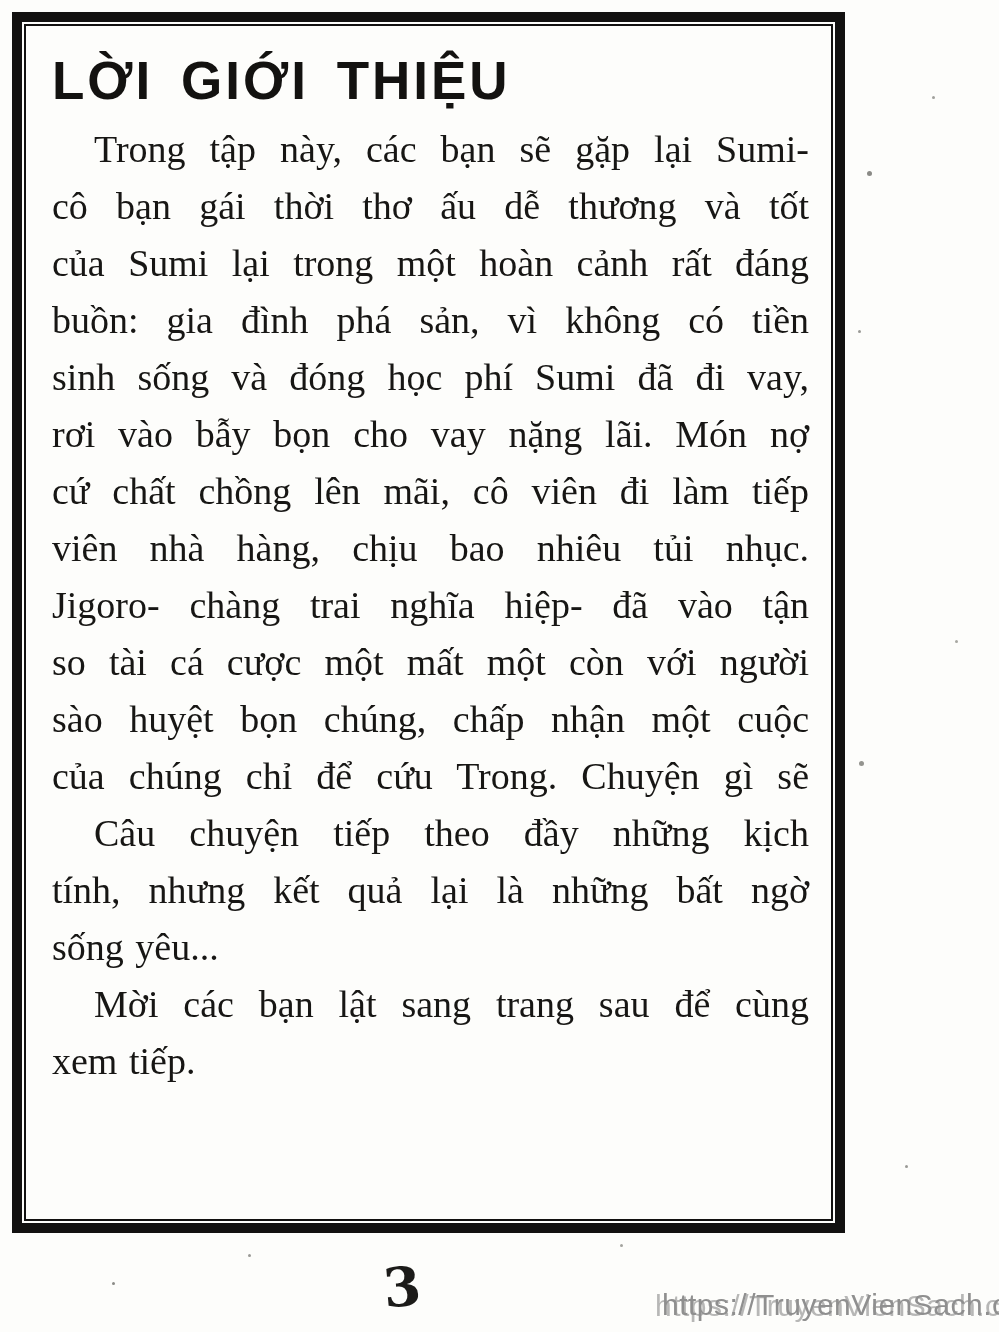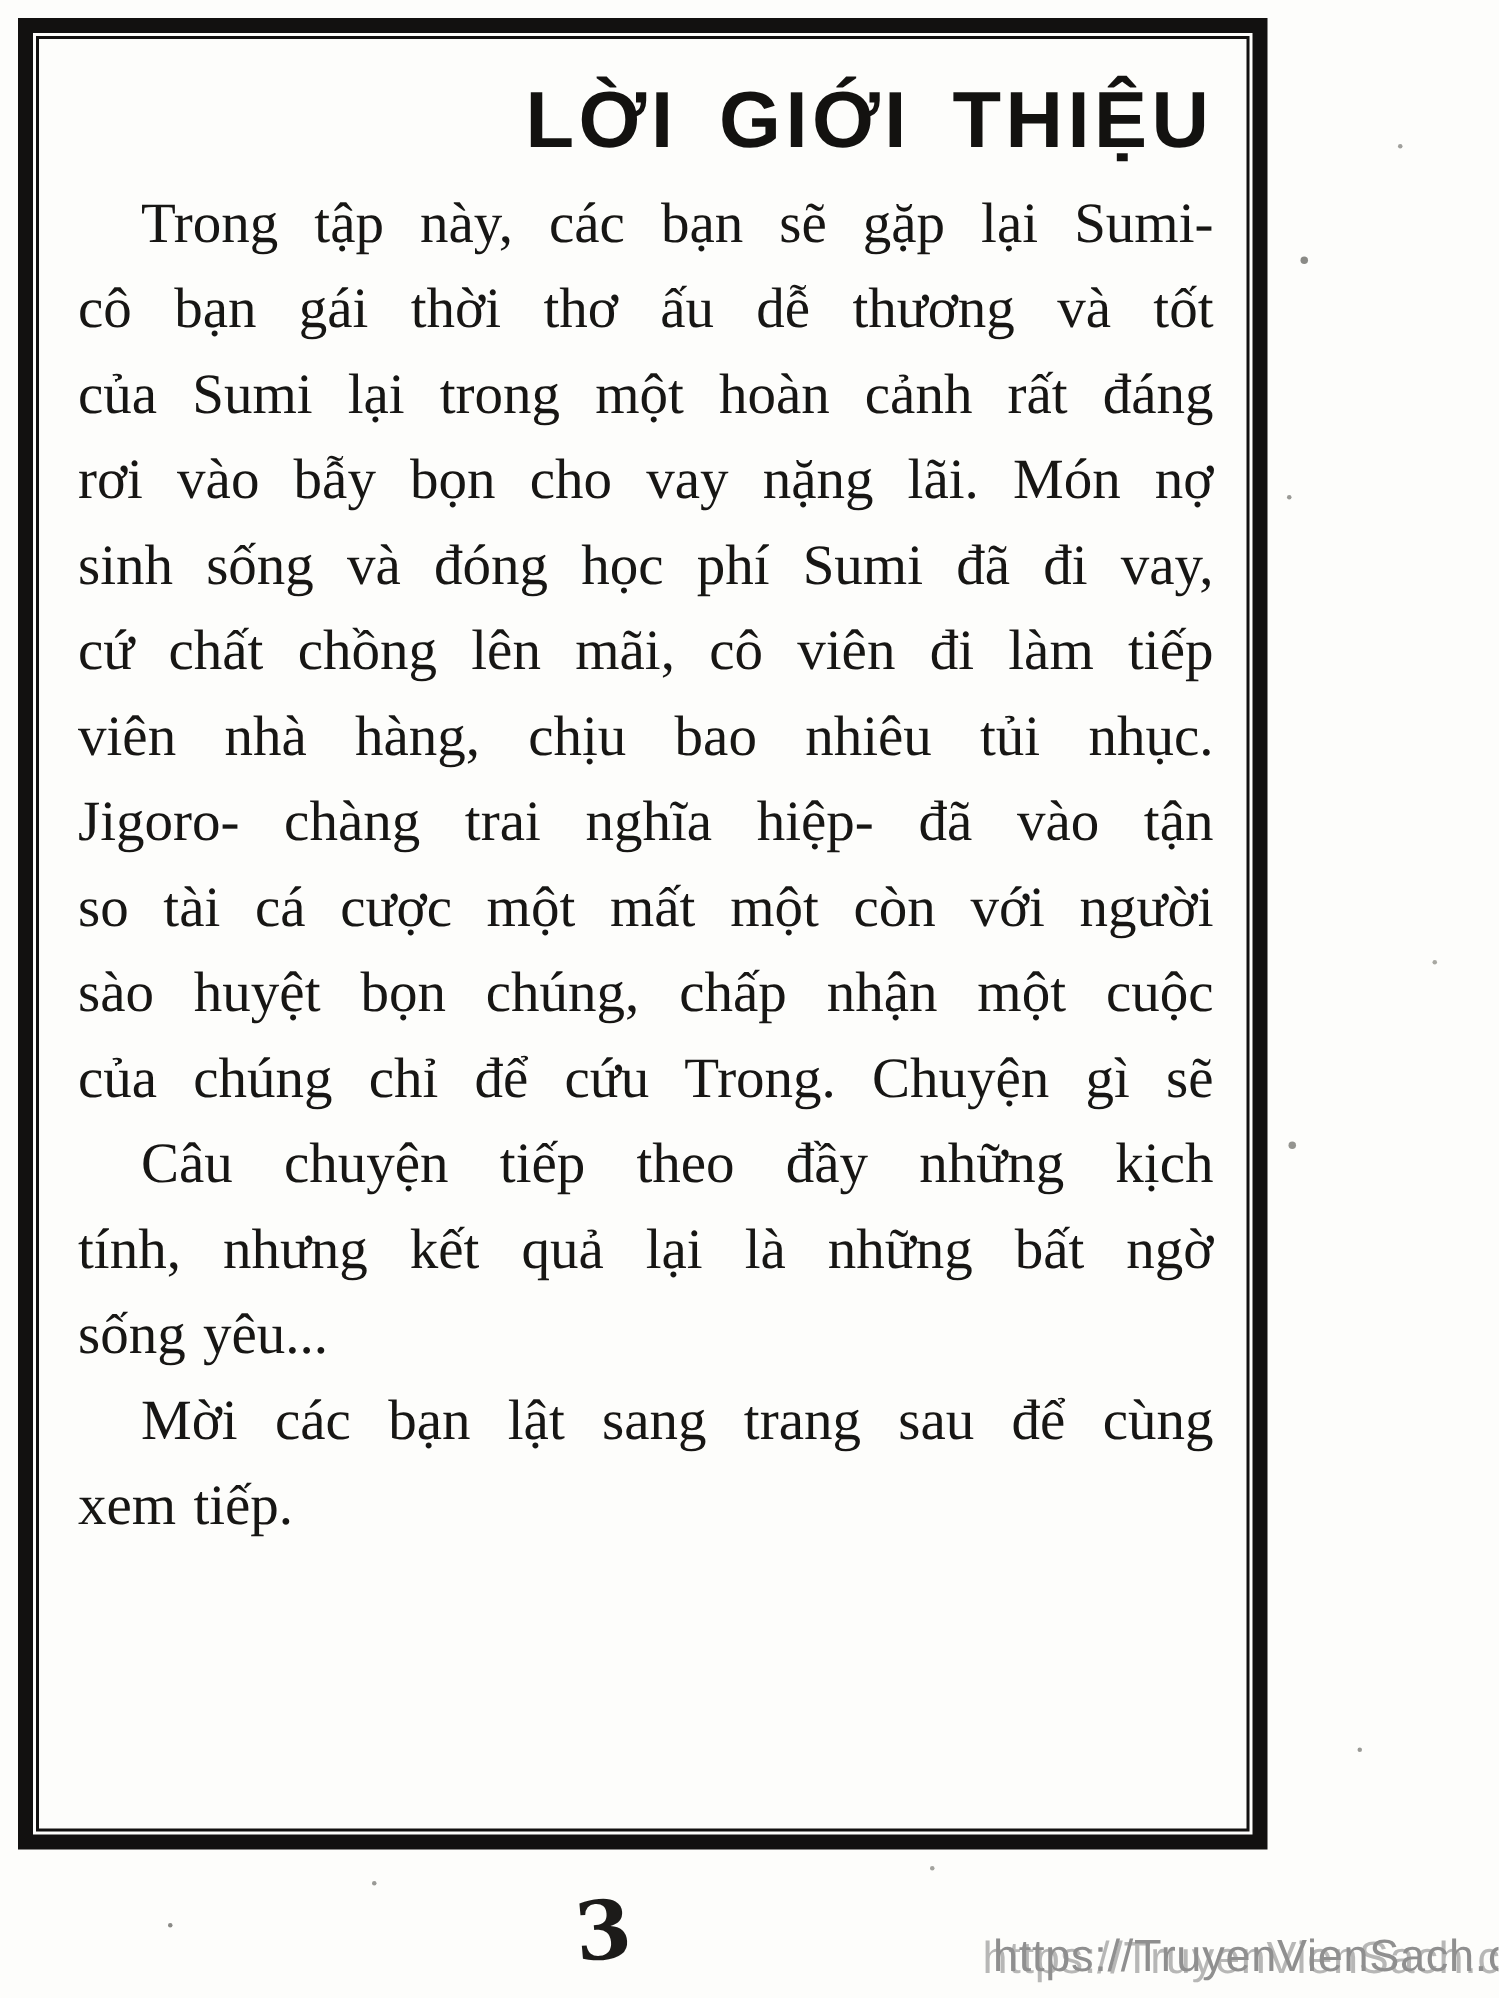--- a/index.html
+++ b/index.html
@@ -31,21 +31,21 @@
     inset: 4px 0 0 0;
     padding: 16px 26px 0 30px;
   }
 
   .title {
     font-family: "Liberation Sans", sans-serif;
     font-weight: bold;
     font-size: 53px;
     letter-spacing: 3px;
     word-spacing: 10px;
-    text-align: right;
+    text-align: left;
     margin: 8px 0 10px 0;
     color: #131210;
   }
 
   .body-text { margin-top: 2px; }
 
   .line {
     font-size: 38px;
     line-height: 57px;
     height: 57px;
@@ -109,22 +109,23 @@
 <div class="frame">
   <div class="frame-inner"></div>
   <div class="content">
 
     <h1 class="title">LỜI GIỚI THIỆU</h1>
 
     <div class="body-text">
       <div class="line indent">Trong tập này, các bạn sẽ gặp lại Sumi-</div>
       <div class="line">cô bạn gái thời thơ ấu dễ thương và tốt</div>
       <div class="line">của Sumi lại trong một hoàn cảnh rất đáng</div>
+      <div class="line">buồn: gia đình phá sản, vì không có tiền</div>
+      <div class="line">sinh sống và đóng học phí Sumi đã đi vay,</div>
       <div class="line">rơi vào bẫy bọn cho vay nặng lãi. Món nợ</div>
-      <div class="line">sinh sống và đóng học phí Sumi đã đi vay,</div>
       <div class="line">cứ chất chồng lên mãi, cô viên đi làm tiếp</div>
       <div class="line">viên nhà hàng, chịu bao nhiêu tủi nhục.</div>
       <div class="line">Jigoro- chàng trai nghĩa hiệp- đã vào tận</div>
       <div class="line">so tài cá cược một mất một còn với người</div>
       <div class="line">sào huyệt bọn chúng, chấp nhận một cuộc</div>
       <div class="line">của chúng chỉ để cứu Trong. Chuyện gì sẽ</div>
 
       <div class="line indent">Câu chuyện tiếp theo đầy những kịch</div>
       <div class="line">tính, nhưng kết quả lại là những bất ngờ</div>
       <div class="line para-end">sống yêu...</div>

